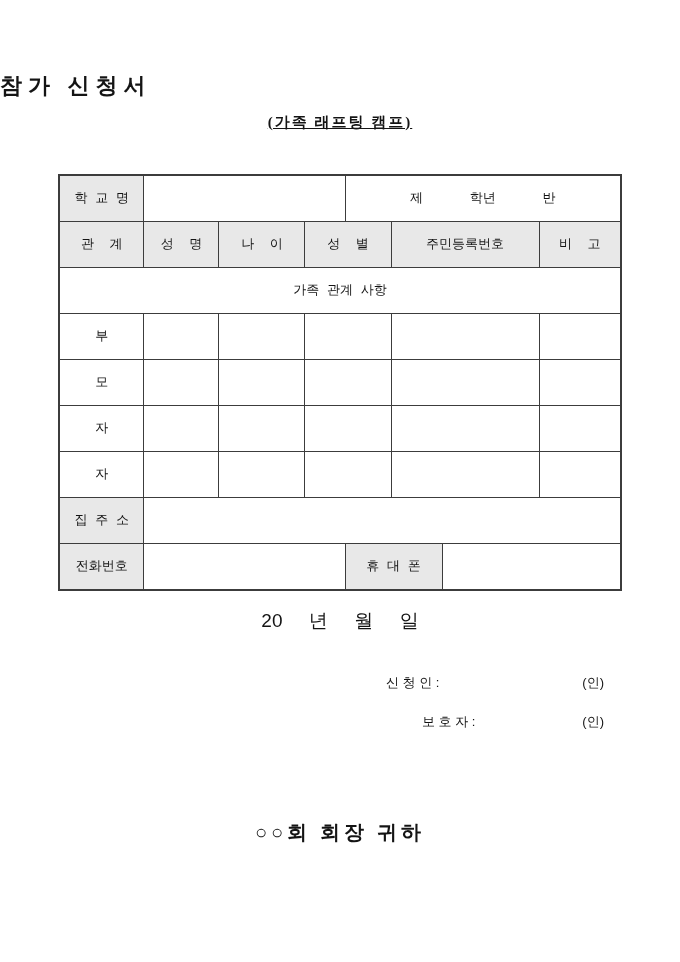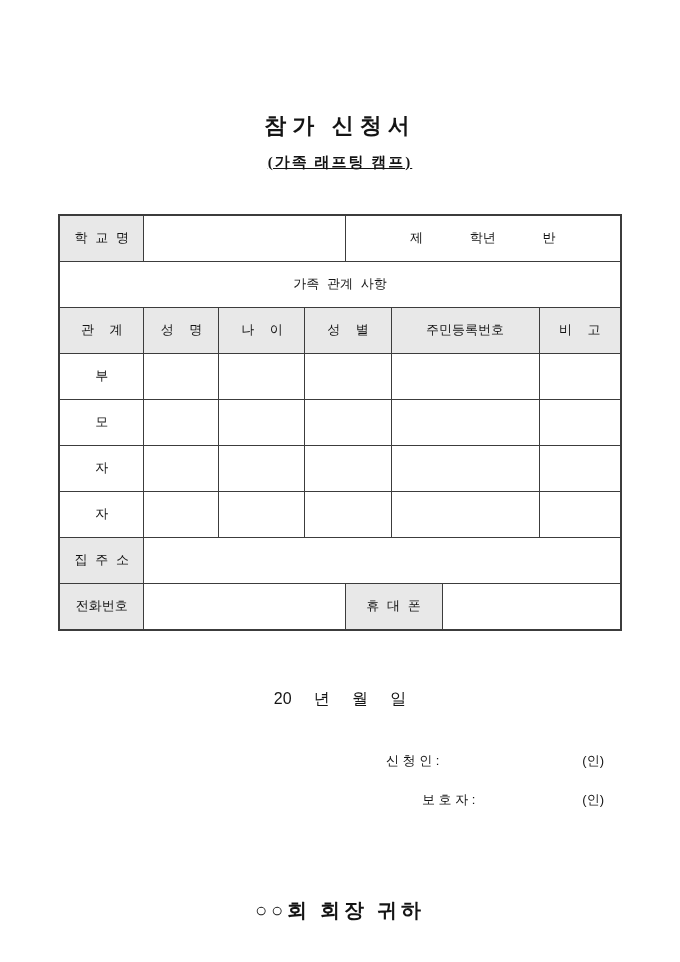--- a/index.html
+++ b/index.html
@@ -2,21 +2,21 @@
 <html><head>
 <meta charset="utf-8">
 <style>
   html,body { margin:0; padding:0; background:#ffffff; }
   .page {
     width:680px; height:962px; background:#ffffff; position:relative;
     font-family:"Liberation Sans","DejaVu Sans",sans-serif; color:#141414;
     overflow:hidden;
   }
   .title {
-    padding-top:112px; text-align:center;
+    padding-top:72px; text-align:left;
     font-family:"Liberation Serif","DejaVu Serif",serif;
     font-size:22px; font-weight:bold; letter-spacing:6px; line-height:28px;
     white-space:pre;
   }
   .subtitle {
     margin-top:12px; text-align:center;
     font-family:"Liberation Serif","DejaVu Serif",serif;
     font-size:15px; font-weight:bold; letter-spacing:2px; line-height:20px;
     white-space:pre;
     text-decoration:underline;
@@ -34,21 +34,21 @@
     font-size:13px; line-height:45px;
     text-align:center; vertical-align:middle;
     white-space:pre; overflow:hidden;
   }
   td.shaded { background:#e8e8e8; }
   td.left { text-align:left; padding-left:14px; }
   .declaration {
     margin-top:34px; text-align:center; font-size:13px; line-height:16px; white-space:pre;
   }
   .dateline {
-    margin-top:60px; text-align:center; font-size:16px; line-height:16px; white-space:pre;
+    margin-top:22px; text-align:center; font-size:19px; line-height:16px; white-space:pre;
   }
   .sig-block {
     width:218px; margin:46px 76px 0 auto;
   }
   .sig-row {
     display:flex; justify-content:space-between; align-items:center;
     font-size:13px; line-height:16px; white-space:pre;
   }
   .sig-row + .sig-row { margin-top:23px;margin-left:36px; }
   .recipient {
@@ -77,29 +77,29 @@
         <col style="width:97px">
         <col style="width:82px">
     </colgroup>
     <tbody>
       <tr>
         <td class="shaded">학 교 명</td>
         <td colspan="3"></td>
         <td colspan="4">제      학년      반</td>
       </tr>
       <tr>
-        <td colspan="8" class="left">가족 관계 사항</td>
-      </tr>
-      <tr>
         <td class="shaded">관  계</td>
         <td class="shaded">성  명</td>
         <td class="shaded">나  이</td>
         <td class="shaded" colspan="2">성  별</td>
         <td class="shaded" colspan="2">주민등록번호</td>
         <td class="shaded">비  고</td>
+      </tr>
+      <tr>
+        <td colspan="8" class="left">가족 관계 사항</td>
       </tr>
       <tr>
         <td>부</td>
         <td></td>
         <td></td>
         <td colspan="2"></td>
         <td colspan="2"></td>
         <td></td>
       </tr>
       <tr>

